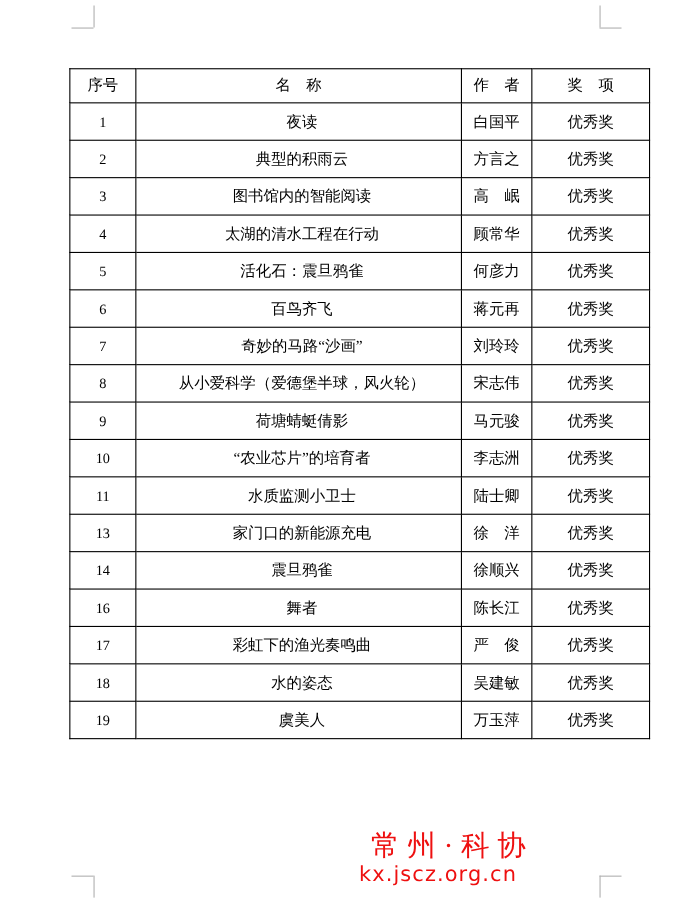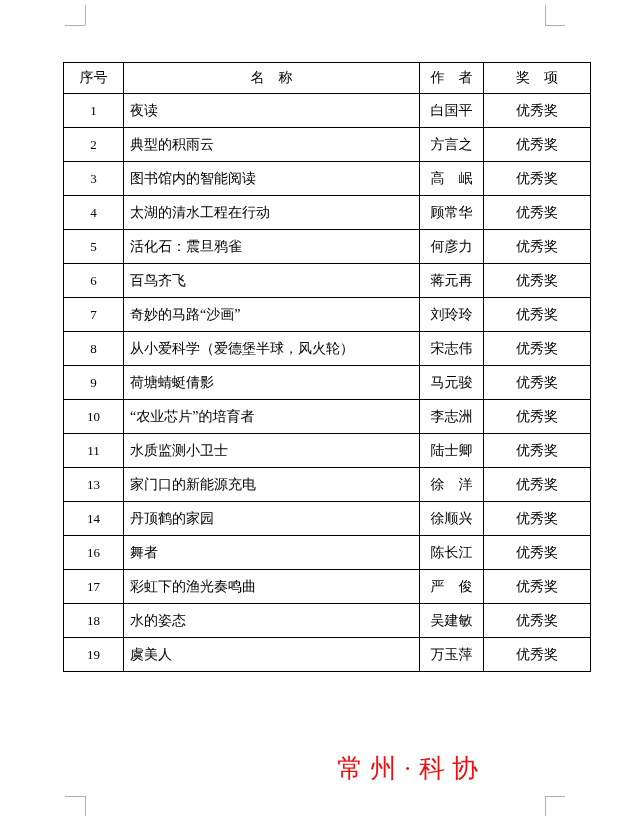--- a/index.html
+++ b/index.html
@@ -45,21 +45,21 @@
     border: 1px solid var(--border-color);
     font-weight: normal;
     font-size: 14px;
     color: #000;
     padding: 0;
     overflow: hidden;
     white-space: nowrap;
   }
   .award-table th { height: 31px; text-align: center; }
   .award-table td { height: 34px; text-align: center; }
-  .award-table td.col-name { text-align: left; padding-left: 6px; }
+  .award-table td.col-name { text-align: center; padding-left: 6px; }
   .award-table td.col-no { font-size: 13px; }
 
   
   .watermark {
     position: absolute;
     top: 756px; right: 28px;
     text-align: right;
     color: var(--wm-red);
     z-index: 5;
     line-height: 1;
@@ -175,21 +175,21 @@
           <td class="col-award">优秀奖</td>
         </tr>
         <tr>
           <td class="col-no">13</td>
           <td class="col-name">家门口的新能源充电</td>
           <td class="col-author">徐　洋</td>
           <td class="col-award">优秀奖</td>
         </tr>
         <tr>
           <td class="col-no">14</td>
-          <td class="col-name">丹顶鹤的家园</td>
+          <td class="col-name">震旦鸦雀</td>
           <td class="col-author">徐顺兴</td>
           <td class="col-award">优秀奖</td>
         </tr>
         <tr>
           <td class="col-no">16</td>
           <td class="col-name">舞者</td>
           <td class="col-author">陈长江</td>
           <td class="col-award">优秀奖</td>
         </tr>
         <tr>
@@ -208,15 +208,16 @@
           <td class="col-no">19</td>
           <td class="col-name">虞美人</td>
           <td class="col-author">万玉萍</td>
           <td class="col-award">优秀奖</td>
         </tr>
       </tbody>
   </table>
 
   <div class="watermark">
     <div class="wm-title">常州·科协</div>
+    <div class="wm-url">kx.jscz.org.cn</div>
   </div>
 
 </div>
 
 </body></html>

